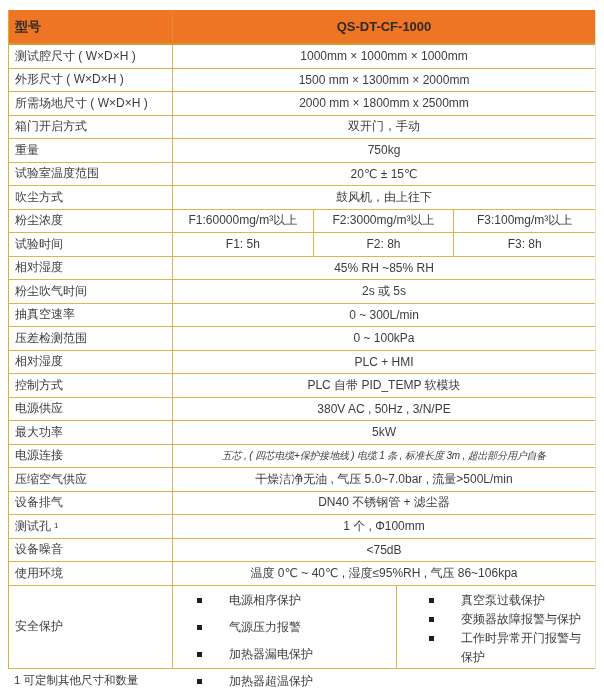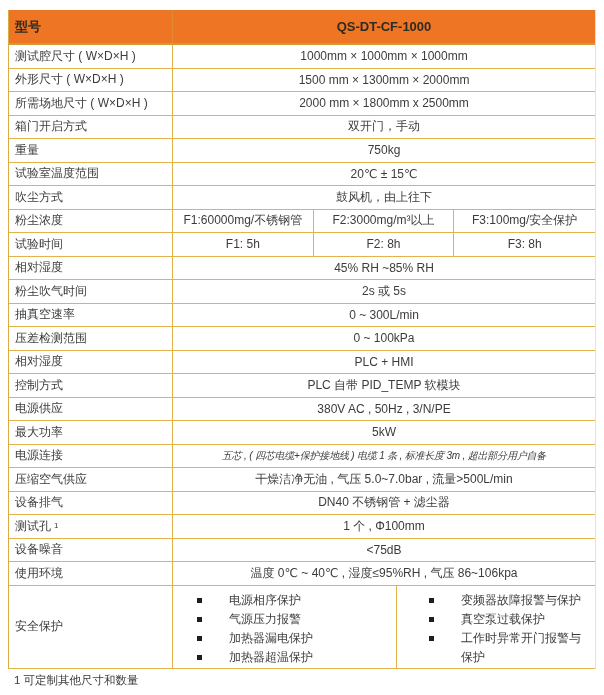--- a/index.html
+++ b/index.html
@@ -42,21 +42,21 @@
   }
   .row .val.tight{font-size:10px;letter-spacing:-0.2px;font-style:italic;}
   .row.triple .vcell{
     width:33.333%;box-sizing:border-box;display:flex;align-items:center;justify-content:center;
     border-right:1.5px solid #E2B34A;white-space:nowrap;overflow:hidden;
   }
   .row.triple .vcell:last-child{border-right:none;}
   .row.safety{height:83px;}
   .bullets{flex:1;display:flex;}
   .bcol{display:flex;flex-direction:column;box-sizing:border-box;padding-top:5px;}
-  .bcol.bleft{width:224px;flex:none;border-right:1.5px solid #E2B34A;padding-left:24px;}
+  .bcol.bleft{width:224px;flex:none;border-right:1.5px solid #E2B34A;padding-left:24px;gap:8px;}
   .bcol.bright{flex:1;padding-left:32px;padding-right:10px;}
   .bitem{display:flex;line-height:19px;text-align:left;}
   .bullet-sq{width:5px;height:5px;background:#1E1E1E;flex:none;margin-top:7px;}
   .btext{margin-left:27px;}
   .footnote{
     position:absolute;left:14px;top:673px;
     font-size:11.5px;color:#3C3C3C;
   }
 </style>
 </head>
@@ -95,23 +95,23 @@
       <div class="val">20℃ ± 15℃</div>
     </div>
     <div class="row">
       <div class="label">吹尘方式</div>
       <div class="val">鼓风机，由上往下</div>
     </div>
 
     <div class="row triple">
       <div class="label">粉尘浓度</div>
       <div class="bullets">
-        <div class="vcell">F1:60000mg/不锈钢管</div>
+        <div class="vcell">F1:60000mg/m³以上</div>
         <div class="vcell">F2:3000mg/m³以上</div>
-        <div class="vcell">F3:100mg/安全保护</div>
+        <div class="vcell">F3:100mg/m³以上</div>
       </div>
     </div>
     <div class="row triple">
       <div class="label">试验时间</div>
       <div class="bullets">
         <div class="vcell">F1: 5h</div>
         <div class="vcell">F2: 8h</div>
         <div class="vcell">F3: 8h</div>
       </div>
     </div>
@@ -193,25 +193,25 @@
             <span class="btext">加热器漏电保护</span>
           </div>
           <div class="bitem">
             <span class="bullet-sq"></span>
             <span class="btext">加热器超温保护</span>
           </div>
         </div>
         <div class="bcol bright">
           <div class="bitem">
             <span class="bullet-sq"></span>
+            <span class="btext">真空泵过载保护</span>
+          </div>
+          <div class="bitem">
+            <span class="bullet-sq"></span>
             <span class="btext">变频器故障报警与保护</span>
-          </div>
-          <div class="bitem">
-            <span class="bullet-sq"></span>
-            <span class="btext">真空泵过载保护</span>
           </div>
           <div class="bitem">
             <span class="bullet-sq"></span>
             <span class="btext">工作时异常开门报警与保护</span>
           </div>
         </div>
       </div>
     </div>
 
   </div>

